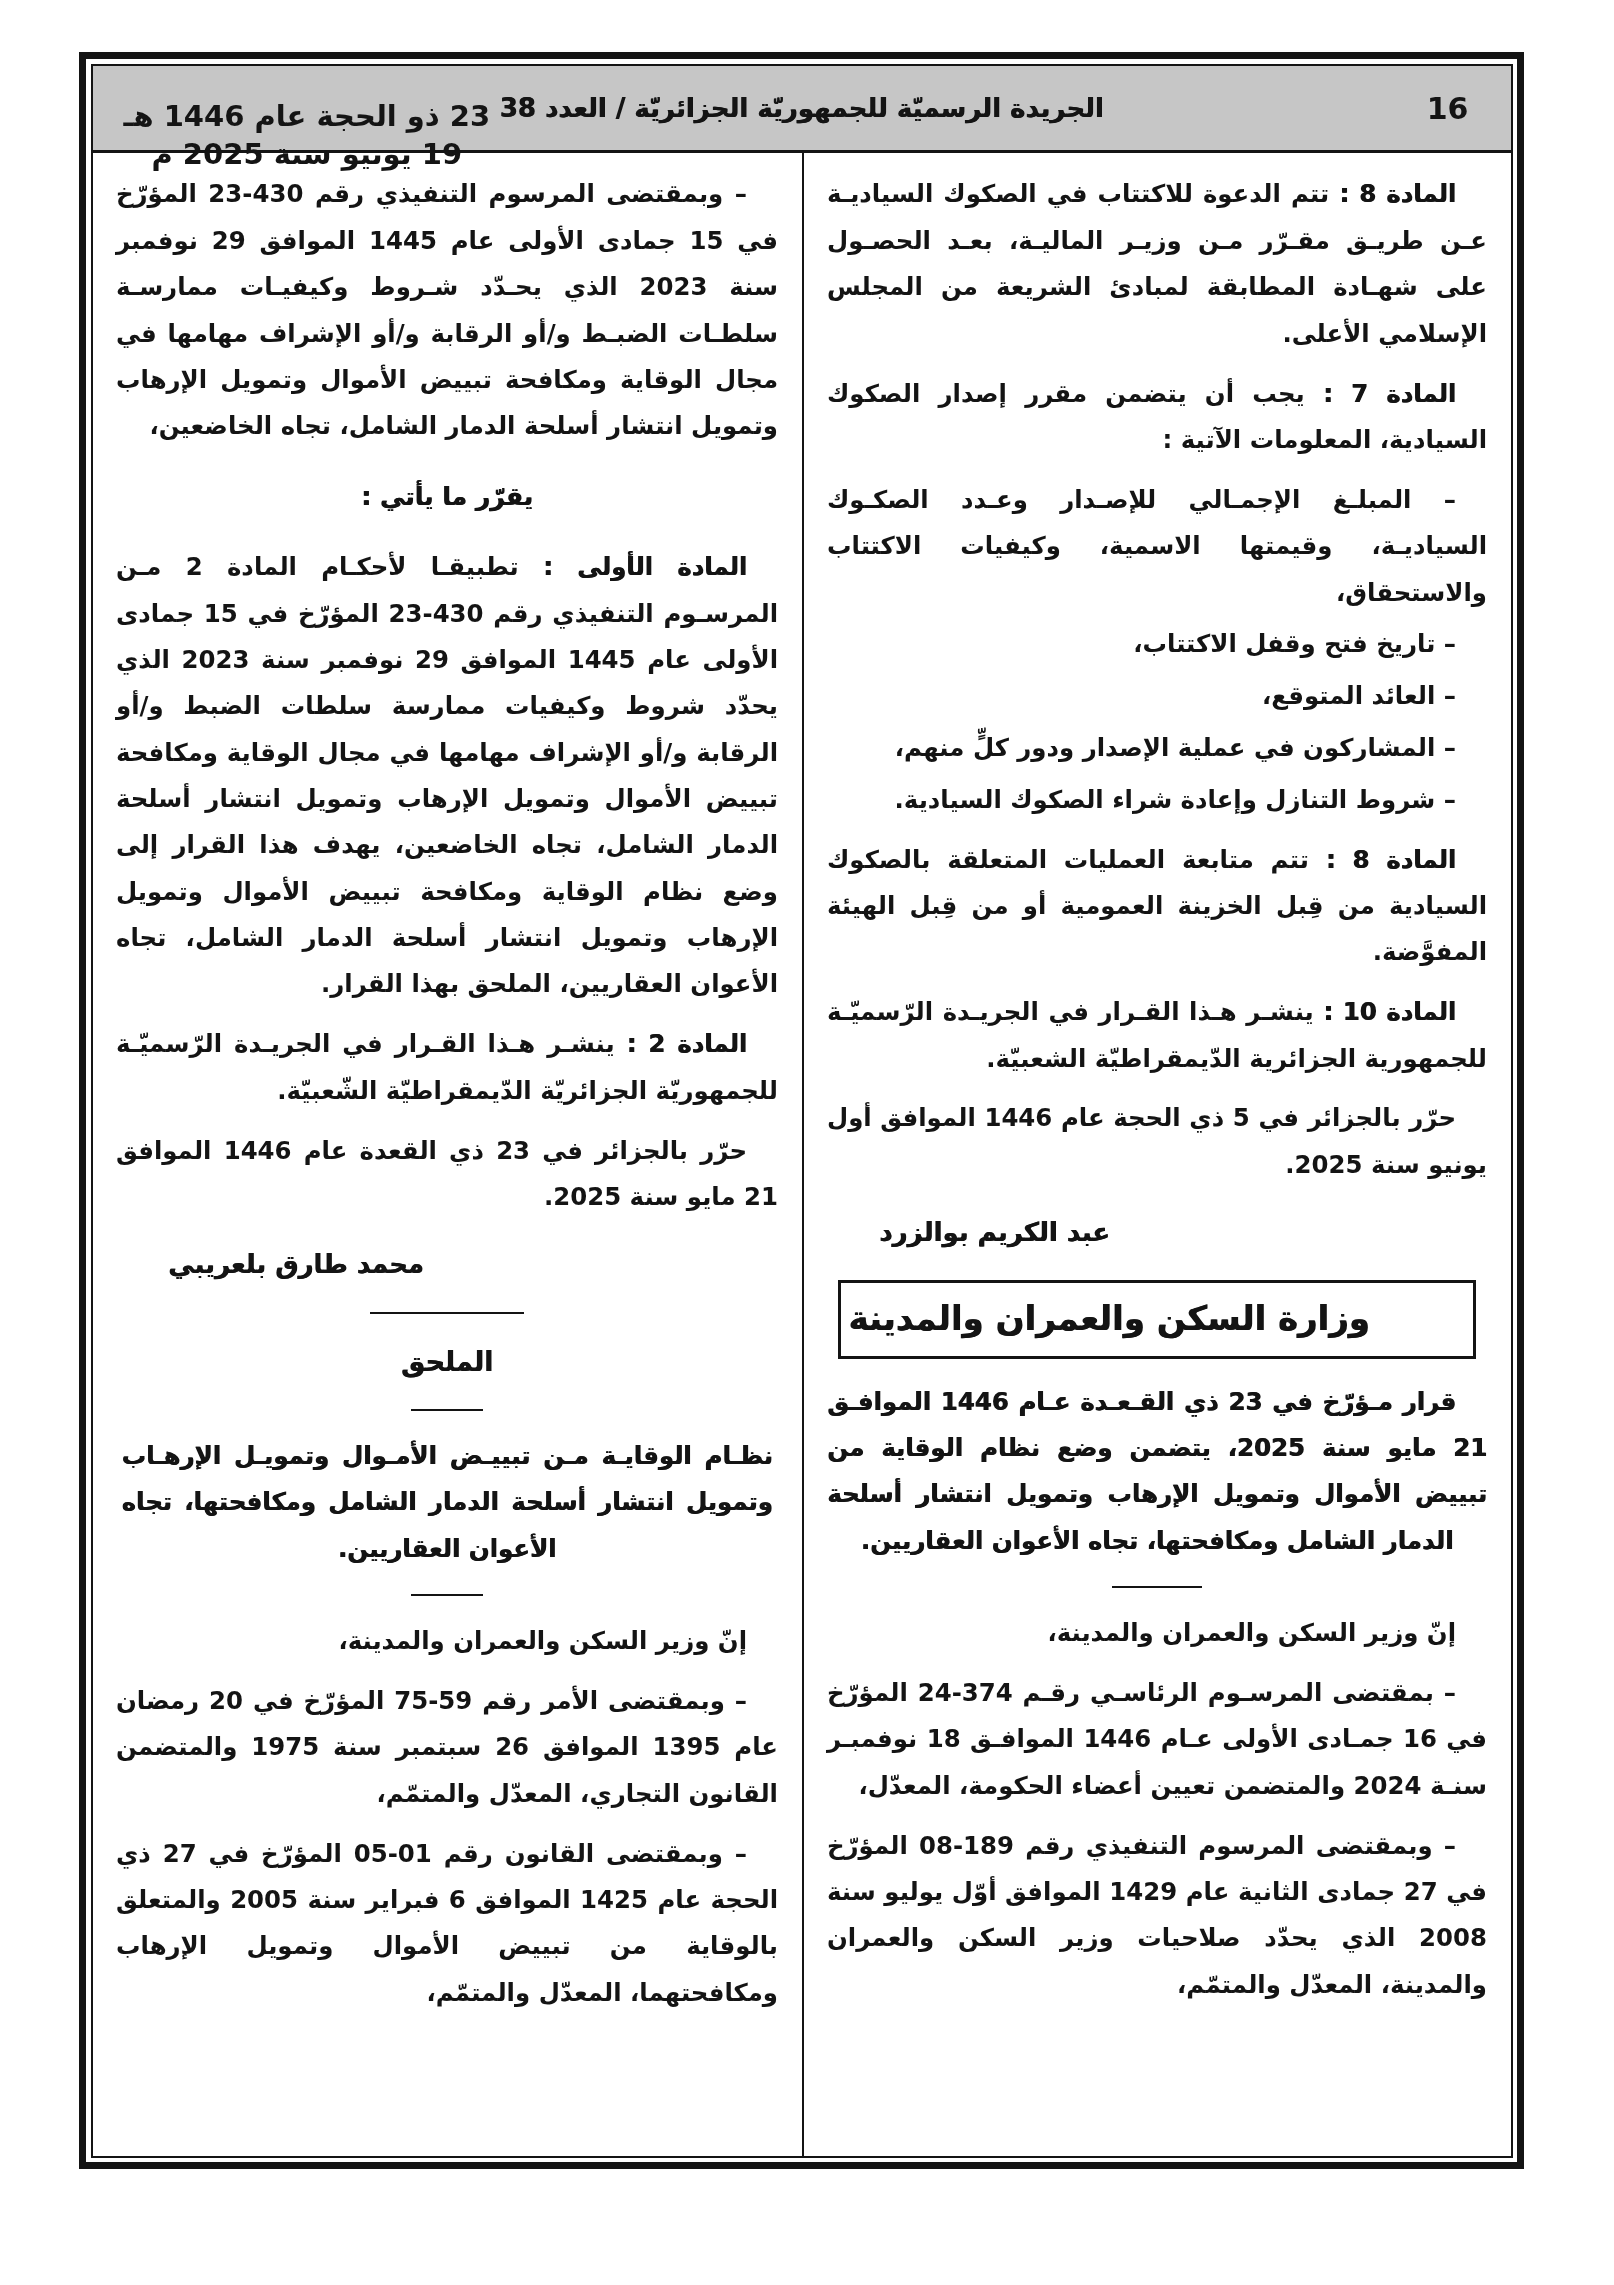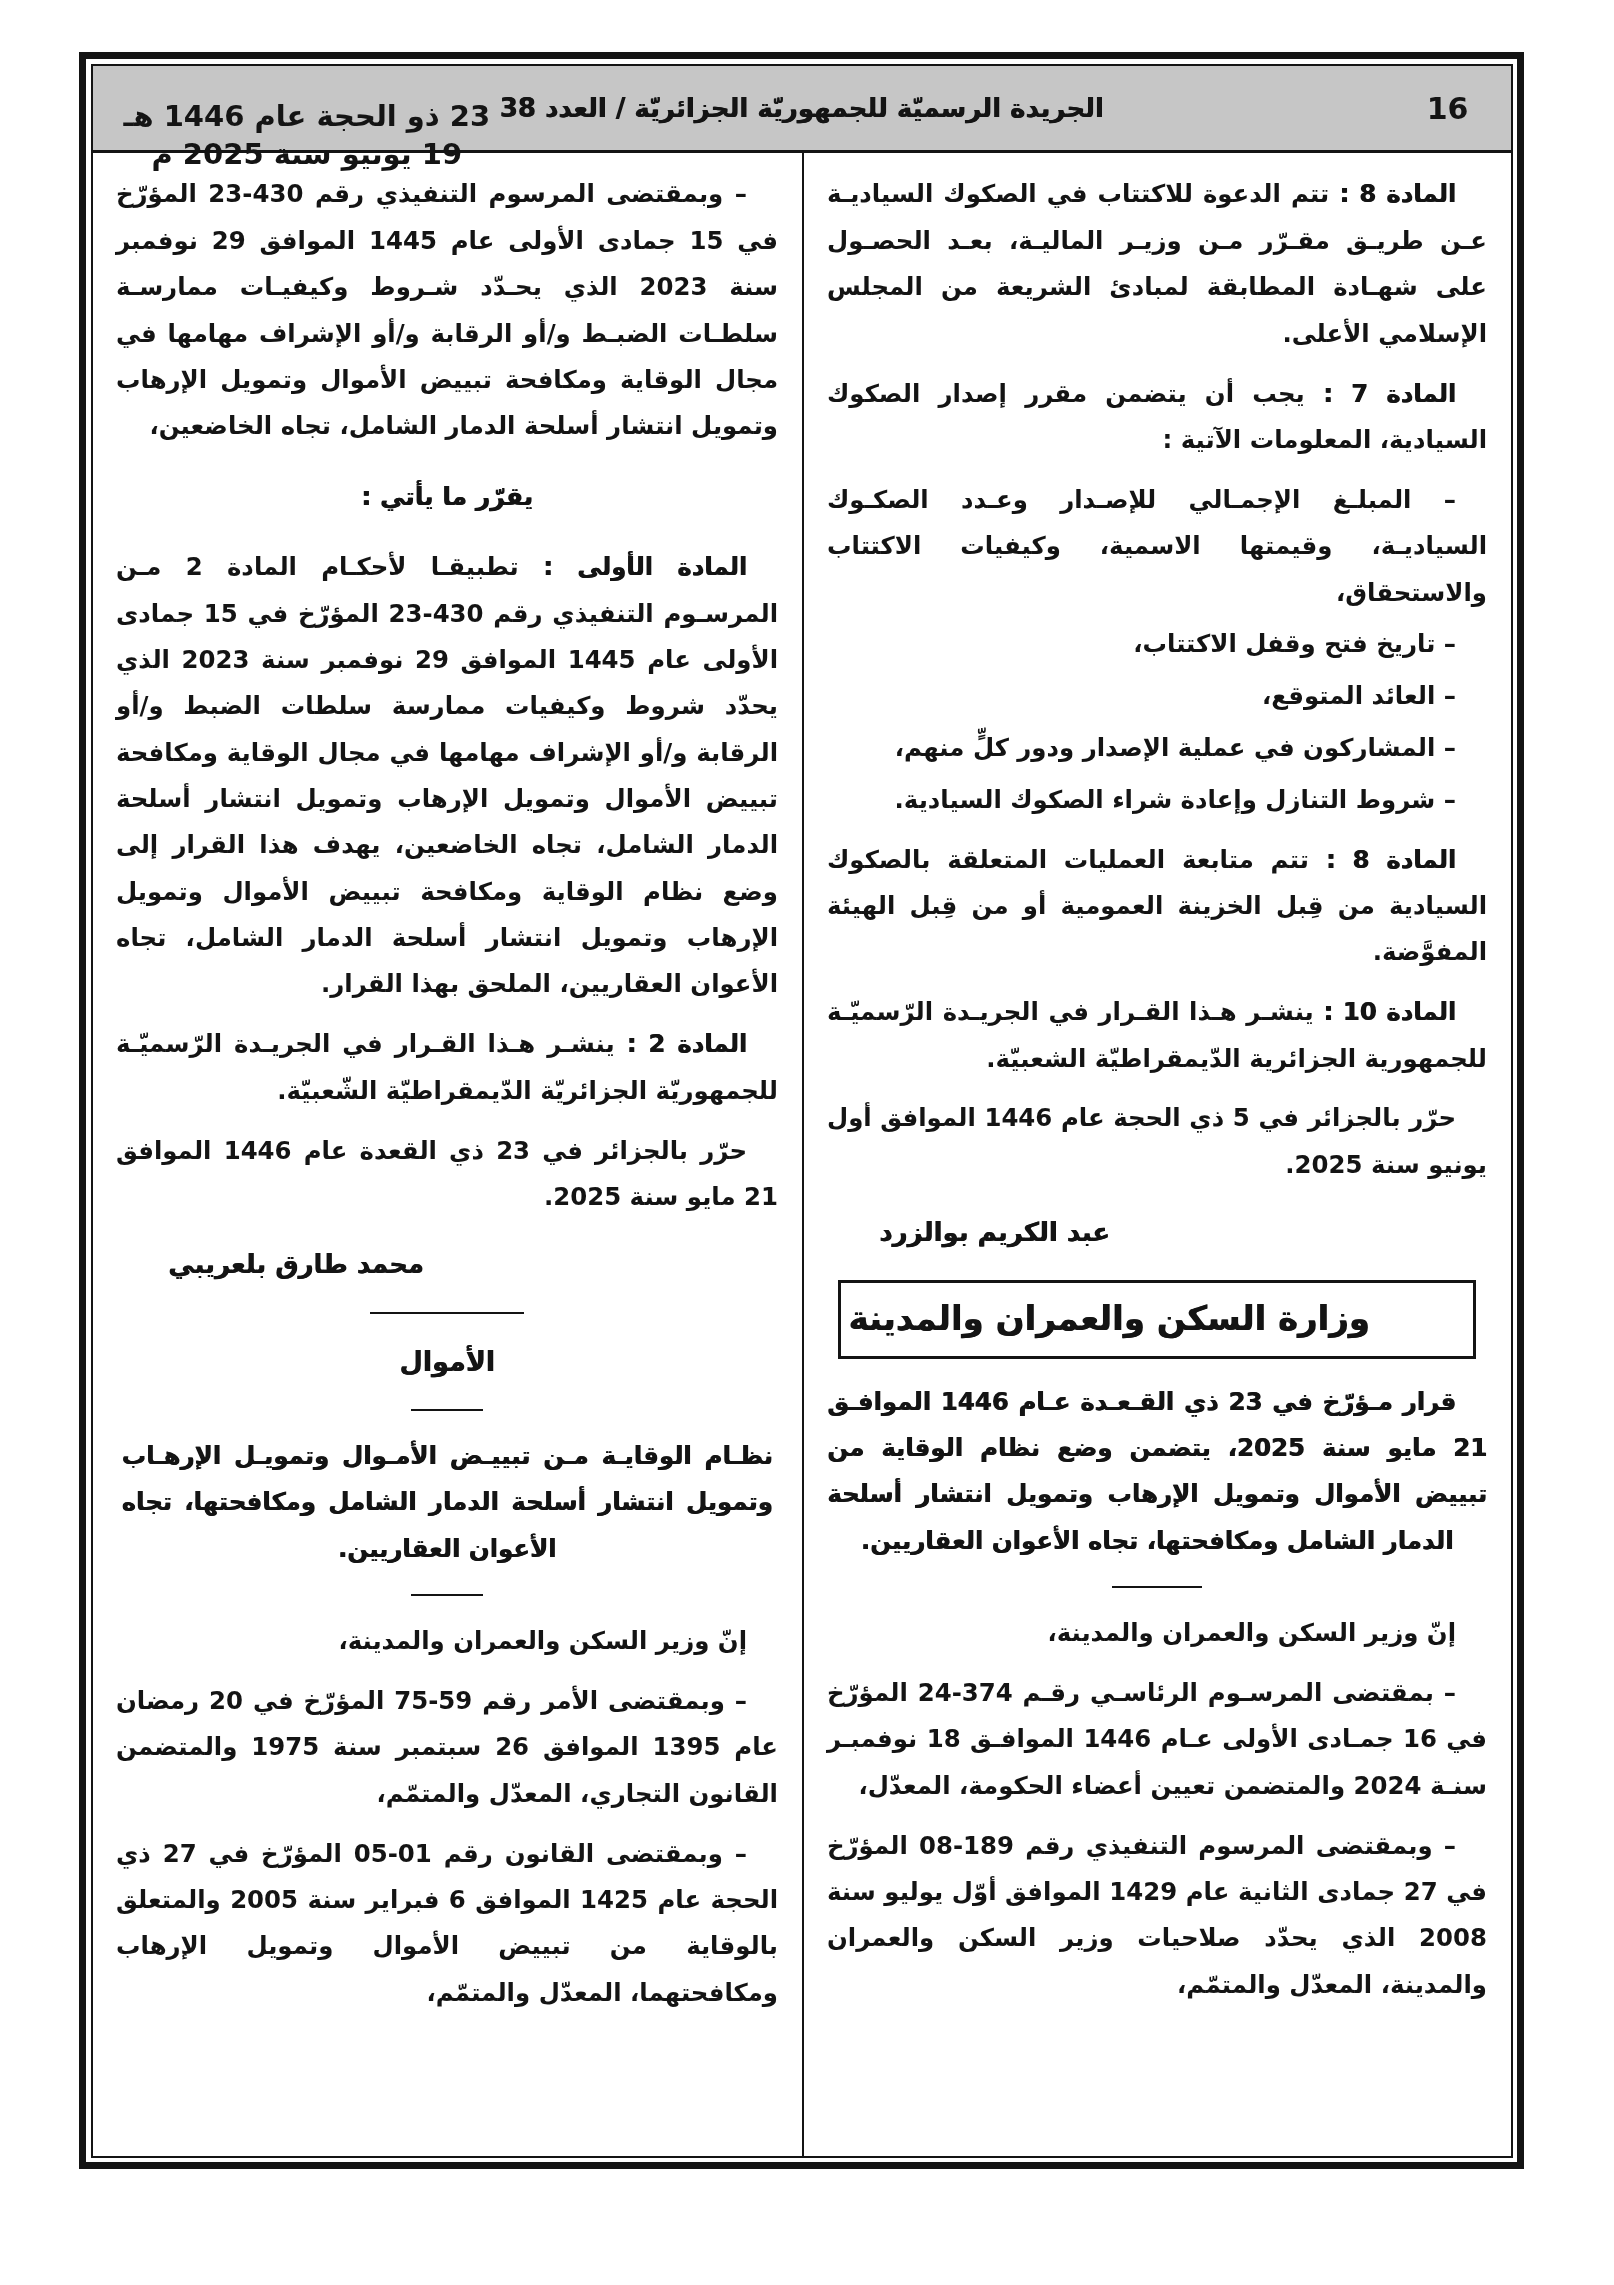--- a/index.html
+++ b/index.html
@@ -193,21 +193,21 @@
             <span class="lead xb">المادة الأولى :</span>
             <span>تطبيقـا لأحكـام المادة 2 مـن المرسـوم التنفيذي رقم 430-23 المؤرّخ في 15 جمادى الأولى عام 1445 الموافق 29 نوفمبر سنة 2023 الذي يحدّد شروط وكيفيات ممارسة سلطات الضبط و/أو الرقابة و/أو الإشراف مهامها في مجال الوقاية ومكافحة تبييض الأموال وتمويل الإرهاب وتمويل انتشار أسلحة الدمار الشامل، تجاه الخاضعين، يهدف هذا القرار إلى وضع نظام الوقاية ومكافحة تبييض الأموال وتمويل الإرهاب وتمويل انتشار أسلحة الدمار الشامل، تجاه الأعوان العقاريين، الملحق بهذا القرار.</span>
           </p>
           <p class="p">
             <span class="lead xb">المادة 2 :</span>
             <span>ينشـر هـذا القـرار في الجريـدة الرّسميّـة للجمهوريّة الجزائريّة الدّيمقراطيّة الشّعبيّة.</span>
           </p>
           <p class="p">حرّر بالجزائر في 23 ذي القعدة عام 1446 الموافق 21 مايو سنة 2025.</p>
           <div class="sig xb">محمد طارق بلعريبي</div>
           <hr class="rule rule-long">
-          <p class="center annex-title xb">الأموال</p>
+          <p class="center annex-title xb">الملحق</p>
           <hr class="rule rule-short">
           <p class="annex-subject xb">نظـام الوقايـة مـن تبييـض الأمـوال وتمويـل الإرهـاب وتمويل انتشار أسلحة الدمار الشامل ومكافحتها، تجاه الأعوان العقاريين.</p>
           <hr class="rule rule-short">
           <p class="p">إنّ وزير السكن والعمران والمدينة،</p>
           <p class="p">– وبمقتضى الأمر رقم 59-75 المؤرّخ في 20 رمضان عام 1395 الموافق 26 سبتمبر سنة 1975 والمتضمن القانون التجاري، المعدّل والمتمّم،</p>
           <p class="p">– وبمقتضى القانون رقم 01-05 المؤرّخ في 27 ذي الحجة عام 1425 الموافق 6 فبراير سنة 2005 والمتعلق بالوقاية من تبييض الأموال وتمويل الإرهاب ومكافحتهما، المعدّل والمتمّم،</p>
         </section>
 
       </div>
     </div>

